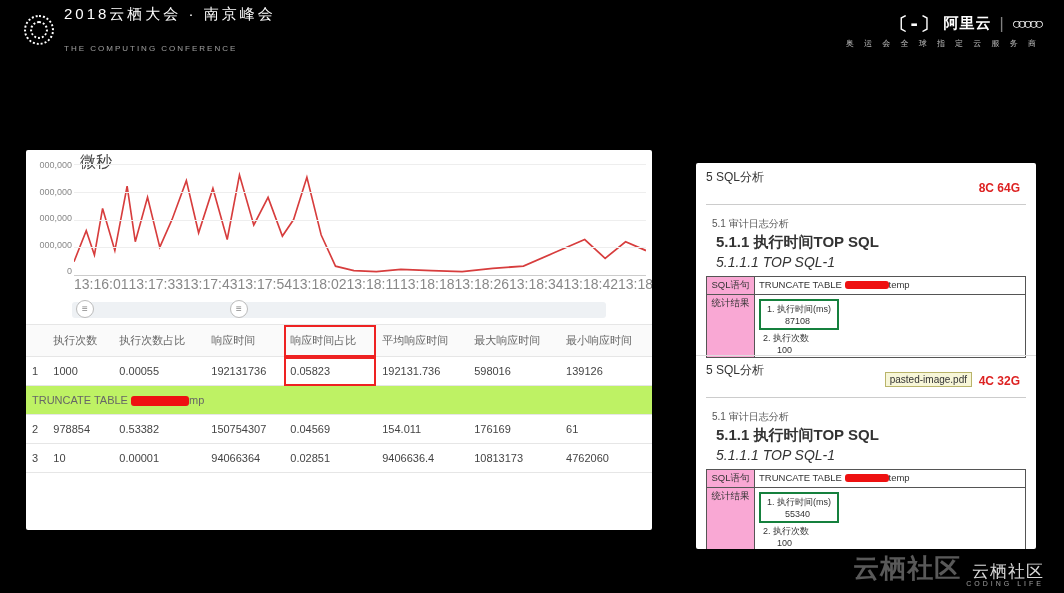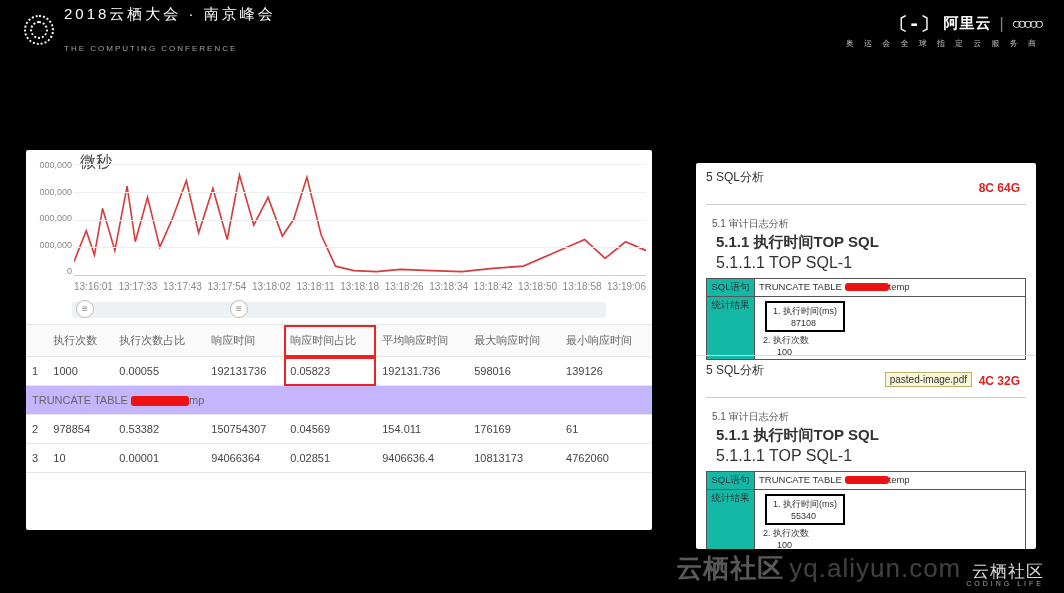--- a/index.html
+++ b/index.html
@@ -31,45 +31,45 @@
   .panel { position:absolute; background:#fff; border-radius:2px; overflow:hidden; }
   .left-panel { left:26px; top:150px; width:626px; height:380px; }
   .right-panel { right:28px; top:163px; width:340px; height:386px; }
 
   
   .chart-wrap { padding:6px 10px 0 48px; position:relative; height:150px; }
   .chart-title { position:absolute; top:2px; left:54px; font-size:16px; color:#444;}
   .y-labels { position:absolute; left:4px; top:10px; bottom:24px; width:42px; display:flex; flex-direction:column; justify-content:space-between; font-size:9px; color:#888; text-align:right;}
   .plot { position:absolute; left:48px; right:6px; top:14px; bottom:24px; border-bottom:1px solid #ccc; }
   .grid-line{position:absolute;left:0;right:0;border-top:1px solid #eee;}
-  .x-labels { position:absolute; left:48px; right:6px; bottom:8px; display:flex; justify-content:space-between; font-size:10px; color:#888;}
+  .x-labels { position:absolute; left:48px; right:6px; bottom:8px; display:flex; justify-content:space-between; font-size:14px; color:#888;}
   svg.line { width:100%; height:100%; display:block;}
   .slider-bar { margin:2px 46px 6px 46px; height:16px; background:#eef1f4; border-radius:3px; position:relative;}
   .handle{position:absolute;top:-2px;width:18px;height:18px;background:#fff;border:1px solid #bbb;border-radius:50%;font-size:10px;line-height:16px;text-align:center;color:#888;}
 
   
   table.sql{width:100%; border-collapse:collapse; font-size:11px; color:#444;}
   table.sql th, table.sql td{padding:8px 6px; text-align:left; border-bottom:1px solid #e6e6e6;}
   table.sql th{color:#666; background:#fafafa; font-weight:normal; border-top:1px solid #e6e6e6;}
-  .sql-row td{padding:6px 6px; background:#c4b5fd; color:#666;}
+  .sql-row td{padding:6px 6px; background:#bef264; color:#666;}
   .redbox-cell{outline:2.5px solid #e22; outline-offset:-2px;}
   .redstrike{display:inline-block;width:58px;height:10px;background:#e11;vertical-align:middle;border-radius:3px;}
 
   
   .rp-inner{padding:6px 10px 0 10px; font-size:11px; color:#333;}
   .section-head{border-bottom:1px solid #ccc;margin-bottom:12px;padding-bottom:18px;font-size:12px;}
   .sub1{font-size:10px;color:#555;margin:4px 0 2px 6px;}
   .sub2{font-size:15px;color:#333;margin:2px 0 2px 10px;font-weight:bold;}
-  .sub3{font-size:16px;color:#333;margin:2px 0 6px 10px;}
+  .sub3{font-size:14px;color:#333;margin:2px 0 6px 10px;font-style:italic;}
   .spec{position:absolute; right:16px; color:#d22; font-weight:bold; font-size:12px;}
   .tooltip{position:absolute;background:#f7f6d8;border:1px solid #b9b46a;font-size:10px;padding:1px 4px;}
   table.mini{width:100%;border-collapse:collapse;font-size:9.5px;}
   table.mini td{border:1px solid #555;padding:2px 4px;vertical-align:top;}
-  table.mini td:first-child{width:48px;text-align:center;background:#14b8a6;}
-  .mini-redbox{display:inline-block;border:2px solid #000000;padding:2px 6px 2px 6px;margin:2px 6px;}
+  table.mini td:first-child{width:48px;text-align:center;background:#f9a8d4;}
+  .mini-redbox{display:inline-block;border:2px solid #15803d;padding:2px 6px 2px 6px;margin:2px 0;}
   .indent{margin-left:18px;font-size:9px;}
 
   
   .watermark{
     position:absolute; right:20px; bottom:6px; color:rgba(255,255,255,.25);
     font-size:26px; letter-spacing:1px; display:flex; align-items:baseline; gap:5px;
   }
   .watermark .cn{font-weight:bold;color:rgba(255,255,255,.35);}
   .watermark .brand{color:rgba(255,255,255,.85);font-size:17px;display:flex;flex-direction:column;align-items:flex-end;line-height:1;}
   .watermark .brand small{font-size:7px;letter-spacing:3px;opacity:.7;}
@@ -248,18 +248,17 @@
           <div class="indent">100</div>
         </td>
       </tr>
     </tbody>
       </table>
   </div>
 </div>
 
 <div class="watermark">
   <span class="cn">云栖社区</span>
-  <span>yq.aliyun.com</span>
   <span class="brand">
     <span>云栖社区</span>
     <small>CODING LIFE</small>
   </span>
 </div>
 
 </body></html>

